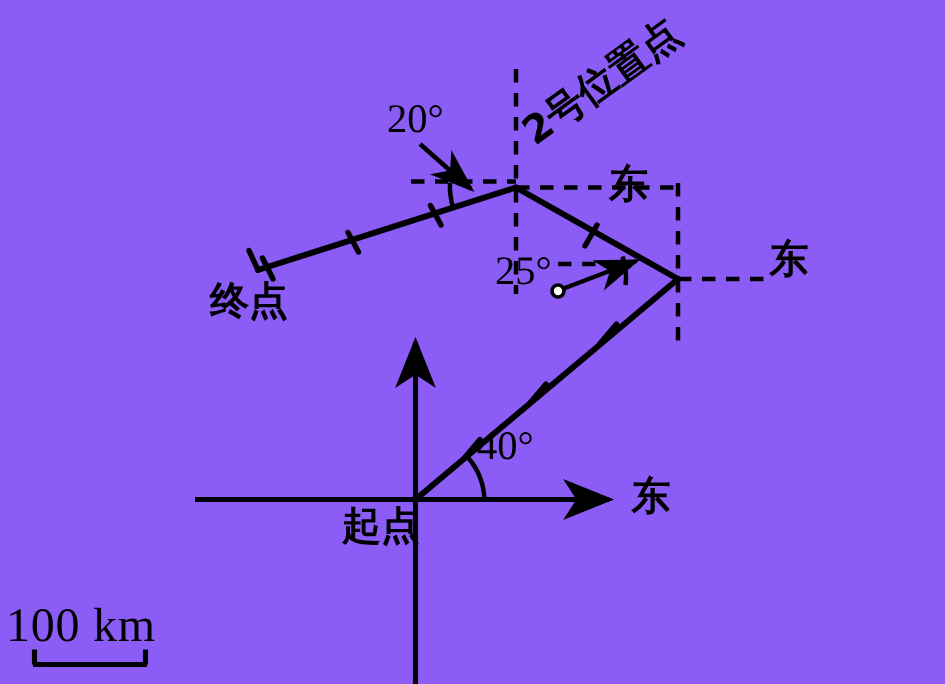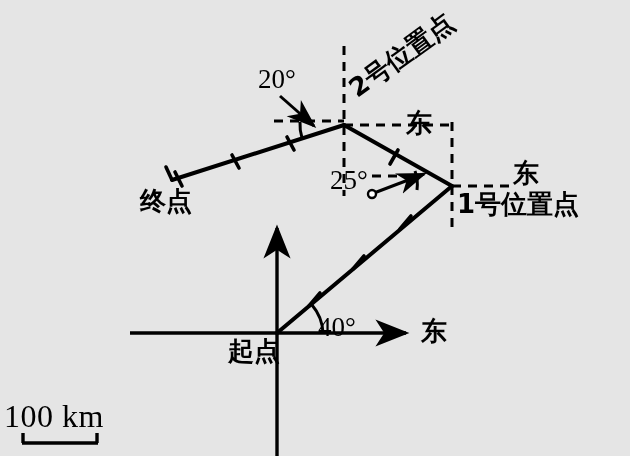--- a/index.html
+++ b/index.html
@@ -4,21 +4,21 @@
 <style>
   html, body {
     margin: 0;
     padding: 0;
     background: #ffffff;
   }
   #root {
     position: relative;
     width: 630px;
     height: 456px;
-    background: #e5e5e5;
+    background: #8b5cf6;
     overflow: hidden;
     font-family: "Liberation Serif", "DejaVu Serif", serif;
   }
   svg#diagram {
     position: absolute;
     left: 0;
     top: 0;
     width: 630px;
     height: 456px;
   }
@@ -33,21 +33,21 @@
     font-family: "DejaVu Sans", "Liberation Sans", sans-serif;
     font-weight: 700;
   }
   .num {
     font-family: "Liberation Serif", "DejaVu Serif", serif;
     font-weight: 400;
   }
   
   #label-angle-20   { left: 258px; top: 66px;  font-size: 27px; }
   #label-angle-25   { left: 330px; top: 167px; font-size: 27px; }
-  #label-angle-40   { left: 318px; top: 314px; font-size: 27px; }
+  #label-angle-40   { left: 318px; top: 284px; font-size: 27px; }
   #label-point2     { left: 352px; top: 78px;  font-size: 26px;
                       transform: rotate(-36deg); transform-origin: 0 50%; }
   #label-point1     { left: 457px; top: 191px; font-size: 26px; }
   #label-east-axis  { left: 421px; top: 318px; font-size: 26px; }
   #label-east-p2    { left: 406px; top: 110px; font-size: 26px; }
   #label-east-p1    { left: 513px; top: 160px; font-size: 26px; }
   #label-start      { left: 228px; top: 338px; font-size: 26px; }
   #label-end        { left: 140px; top: 188px; font-size: 26px; }
   #label-scale      { left: 4px;   top: 400px; font-size: 32px; letter-spacing: 0.5px; }
 </style>
@@ -127,21 +127,20 @@
   </svg>
 
   <div class="lbl num" id="label-angle-20">20°</div>
 
   <div class="lbl num" id="label-angle-25">25°</div>
 
   <div class="lbl num" id="label-angle-40">40°</div>
 
   <div class="lbl cjk" id="label-point2">2号位置点</div>
 
-  <div class="lbl cjk" id="label-point1">1号位置点</div>
 
   <div class="lbl cjk" id="label-east-axis">东</div>
 
   <div class="lbl cjk" id="label-east-p2">东</div>
 
   <div class="lbl cjk" id="label-east-p1">东</div>
 
   <div class="lbl cjk" id="label-start">起点</div>
 
   <div class="lbl cjk" id="label-end">终点</div>

